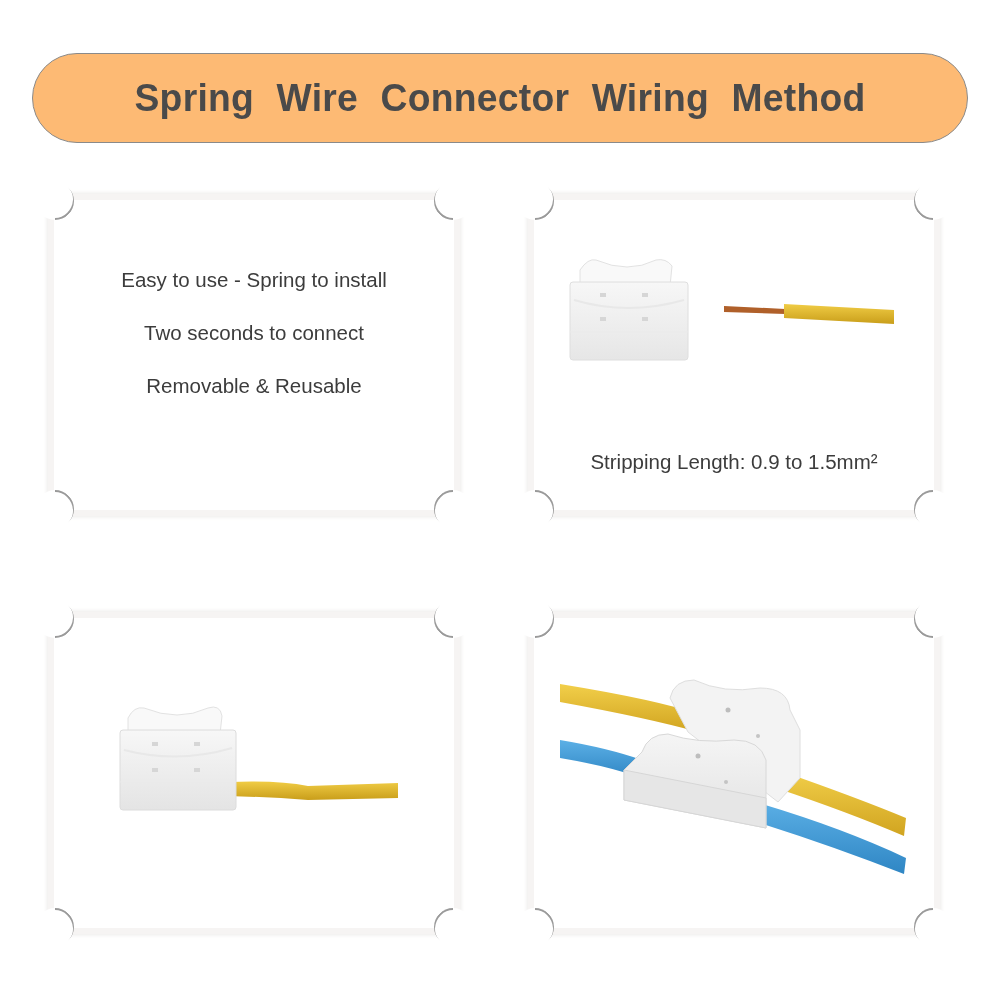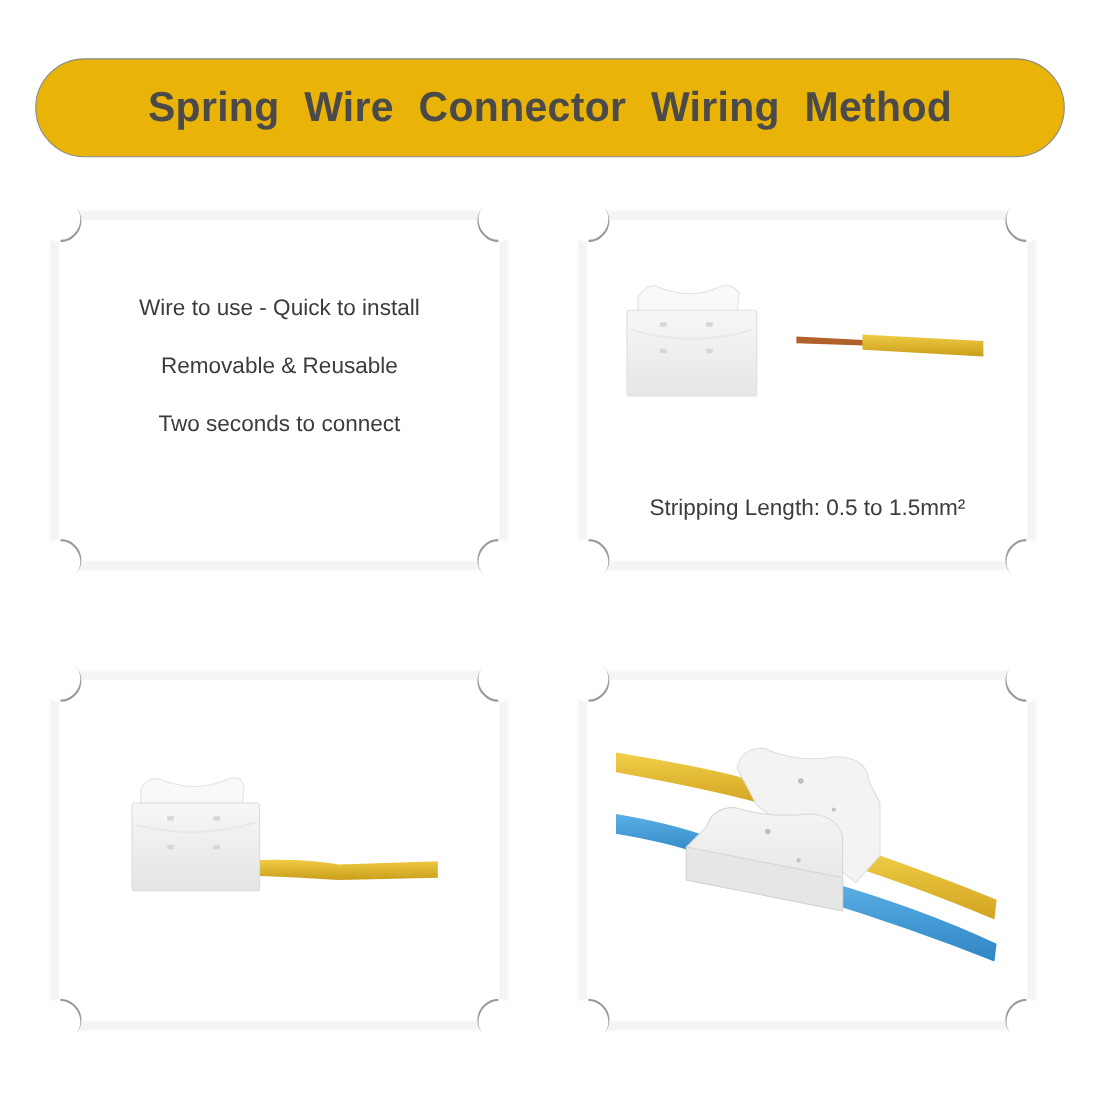--- a/index.html
+++ b/index.html
@@ -19,21 +19,21 @@
       left: 32px;
       top: 53px;
       width: 936px;
       height: 90px;
       border: 1.5px solid #8a8a8a;
       border-radius: 46px;
       box-sizing: border-box;
       display: flex;
       align-items: center;
       justify-content: center;
-      background: #eab308;
+      background: #fdba74;
     }
     .title-text {
       font-family: "Liberation Sans", sans-serif;
       font-weight: bold;
       font-size: 38px;
       color: #4a4a4a;
       word-spacing: 12px;
       letter-spacing: 0.3px;
       transform: scaleX(0.98);
     }
@@ -104,23 +104,23 @@
 <body>
 
 <div class="title-banner">
   <span class="title-text">Spring Wire Connector Wiring Method</span>
 </div>
 
 <div class="card" id="card-1">
   <div class="card-bg"></div>
   <div class="card-inner">
     <ul class="feature-list">
-      <li>Wire to use - Quick to install</li>
+      <li>Easy to use - Spring to install</li>
+      <li>Two seconds to connect</li>
       <li>Removable &amp; Reusable</li>
-      <li>Two seconds to connect</li>
     </ul>
   </div>
   <div class="corner tl"></div>
   <div class="corner tr"></div>
   <div class="corner bl"></div>
   <div class="corner br"></div>
 </div>
 
 <div class="card" id="card-2">
   <div class="card-bg"></div>
@@ -144,21 +144,21 @@
         <rect x="104" y="89" width="6" height="4" fill="#d6d6d6"></rect>
         <rect x="62" y="113" width="6" height="4" fill="#d6d6d6"></rect>
         <rect x="104" y="113" width="6" height="4" fill="#d6d6d6"></rect>
         <line x1="32" y1="128" x2="150" y2="128" stroke="#eaeaea"></line>
       </g>
       <g>
         <path d="M186 102 L247 105 L247 110 L186 108 Z" fill="#b0602a"></path>
         <path d="M246 100 L356 106 L356 120 L246 114 Z" fill="url(#yellow2)"></path>
       </g>
     </svg>
-    <div class="strip-caption">Stripping Length: 0.5 to 1.5mm²</div>
+    <div class="strip-caption">Stripping Length: 0.9 to 1.5mm²</div>
   </div>
   <div class="corner tl"></div>
   <div class="corner tr"></div>
   <div class="corner bl"></div>
   <div class="corner br"></div>
 </div>
 
 <div class="card" id="card-3">
   <div class="card-bg"></div>
   <div class="card-inner">

